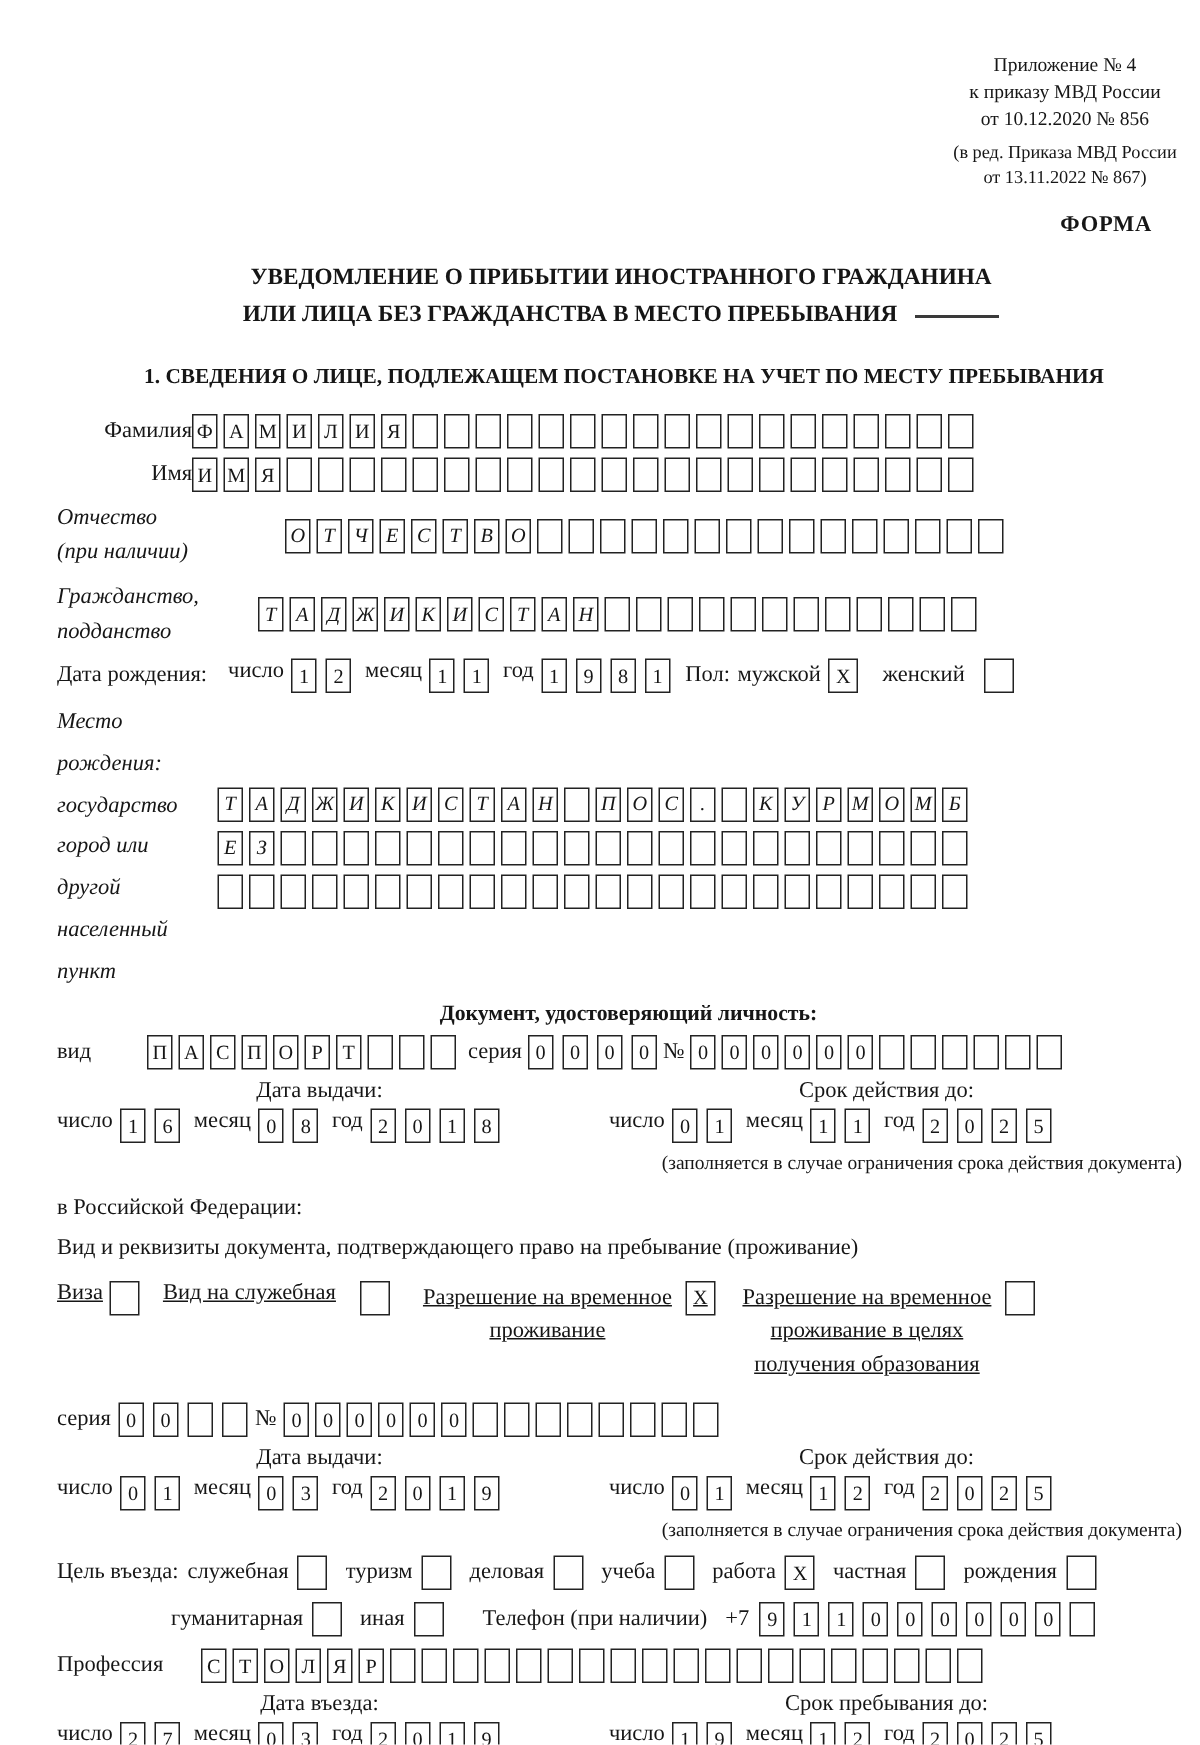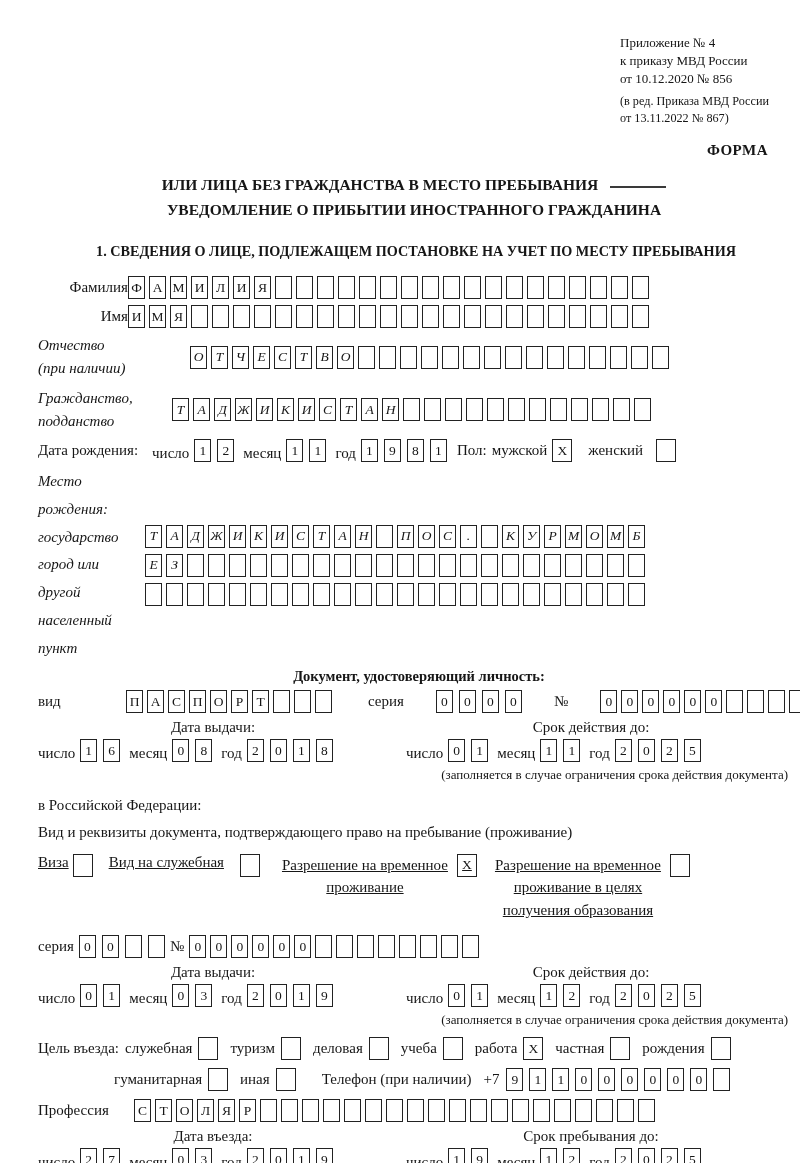--- a/index.html
+++ b/index.html
@@ -5,21 +5,21 @@
   * { box-sizing: border-box; }
   html,body { margin:0; padding:0; }
   body {
     width:800px; height:1163px; background:#ffffff; color:#161616;
     font-family:"Liberation Serif","DejaVu Serif",serif; font-size:15px;
     overflow:hidden;
   }
   .page { padding:34px 0 0 38px; width:800px; }
 
   
-  .refblock { margin-left:582px; font-size:13px; line-height:1.38; }
+  .refblock { margin-left:582px; font-size:13px; line-height:1.38;text-align:center; }
   .refblock .rev { font-size:12.2px; margin-top:5px; line-height:1.38; }
   .forma { font-weight:bold; text-align:right; margin:16px 32px 0 0; font-size:15px; letter-spacing:0.5px; }
 
   
   .title { text-align:center; font-weight:bold; font-size:15.5px; line-height:1.6; margin:14px 10px 0 0; }
   .uline { display:inline-block; width:56px; height:2px; background:#3a3a3a; margin-left:12px; vertical-align:2px; }
   .sec-h { text-align:center; font-weight:bold; font-size:14.2px; margin:20px 6px 16px 0; }
 
   
   .row { display:flex; align-items:center; margin:0 0 6px 0; flex-wrap:nowrap; }
@@ -37,21 +37,21 @@
     font-size:13.5px; background:#fff;
   }
   .chk {
     flex:none; width:20px; height:23px; border:1.7px solid #222;
     display:flex; align-items:center; justify-content:center;
     font-size:13.5px; background:#fff;
   }
   .stack { display:flex; flex-direction:column; gap:6px; }
 
   
-  .dg { display:flex; align-items:flex-end; flex:none; }
+  .dg { display:flex; align-items:flex-start; flex:none; }
   .dlbl { flex:none; margin-right:5px; }
   .dg + .dg { margin-left:9px; }
   .dh-row { display:flex; margin:2px 0 3px 0; }
   .dh-left { width:350px; text-align:center; flex:none; }
   .dh-right { width:370px; text-align:center; flex:none; margin-left:18px; }
   .half { display:flex; align-items:center; flex:none; width:350px; }
   .half.second { width:auto; margin-left:18px; }
 
   .note-r { text-align:right; font-size:13px; margin:-1px 12px 9px 0; }
 
@@ -86,24 +86,24 @@
     <div>к приказу МВД России</div>
     <div>от 10.12.2020 № 856</div>
     <div class="rev">
       <div>(в ред. Приказа МВД России</div>
       <div>от 13.11.2022 № 867)</div>
     </div>
   </div>
   <div class="forma">ФОРМА</div>
 
   <div class="title">
+    <div>УВЕДОМЛЕНИЕ О ПРИБЫТИИ ИНОСТРАННОГО ГРАЖДАНИНА</div>
     <div>
       <span>ИЛИ ЛИЦА БЕЗ ГРАЖДАНСТВА В МЕСТО ПРЕБЫВАНИЯ</span><span class="uline"></span>
     </div>
-    <div>УВЕДОМЛЕНИЕ О ПРИБЫТИИ ИНОСТРАННОГО ГРАЖДАНИНА</div>
   </div>
 
   <div class="sec-h">1. СВЕДЕНИЯ О ЛИЦЕ, ПОДЛЕЖАЩЕМ ПОСТАНОВКЕ НА УЧЕТ ПО МЕСТУ ПРЕБЫВАНИЯ</div>
 
   <div class="row">
     <span class="lbl w90">Фамилия</span>
     <span class="cells">
         <span class="cell">Ф</span>
         <span class="cell">А</span>
         <span class="cell">М</span>
@@ -344,21 +344,21 @@
           <span class="cell"></span>
           <span class="cell"></span>
           <span class="cell"></span>
         </span>
     </span>
   </div>
 
   <div class="dh-row" style="margin-top:2px;">
     <span style="width:100%; text-align:center; font-weight:bold; font-size:14.5px;">Документ, удостоверяющий личность:</span>
   </div>
-  <div class="row docrow" style="margin-top:5px;gap:28px;">
+  <div class="row docrow" style="margin-top:5px;">
     <span class="lbl wvid">вид</span>
     <span class="cells">
         <span class="cell">П</span>
         <span class="cell">А</span>
         <span class="cell">С</span>
         <span class="cell">П</span>
         <span class="cell">О</span>
         <span class="cell">Р</span>
         <span class="cell">Т</span>
         <span class="cell"></span>

